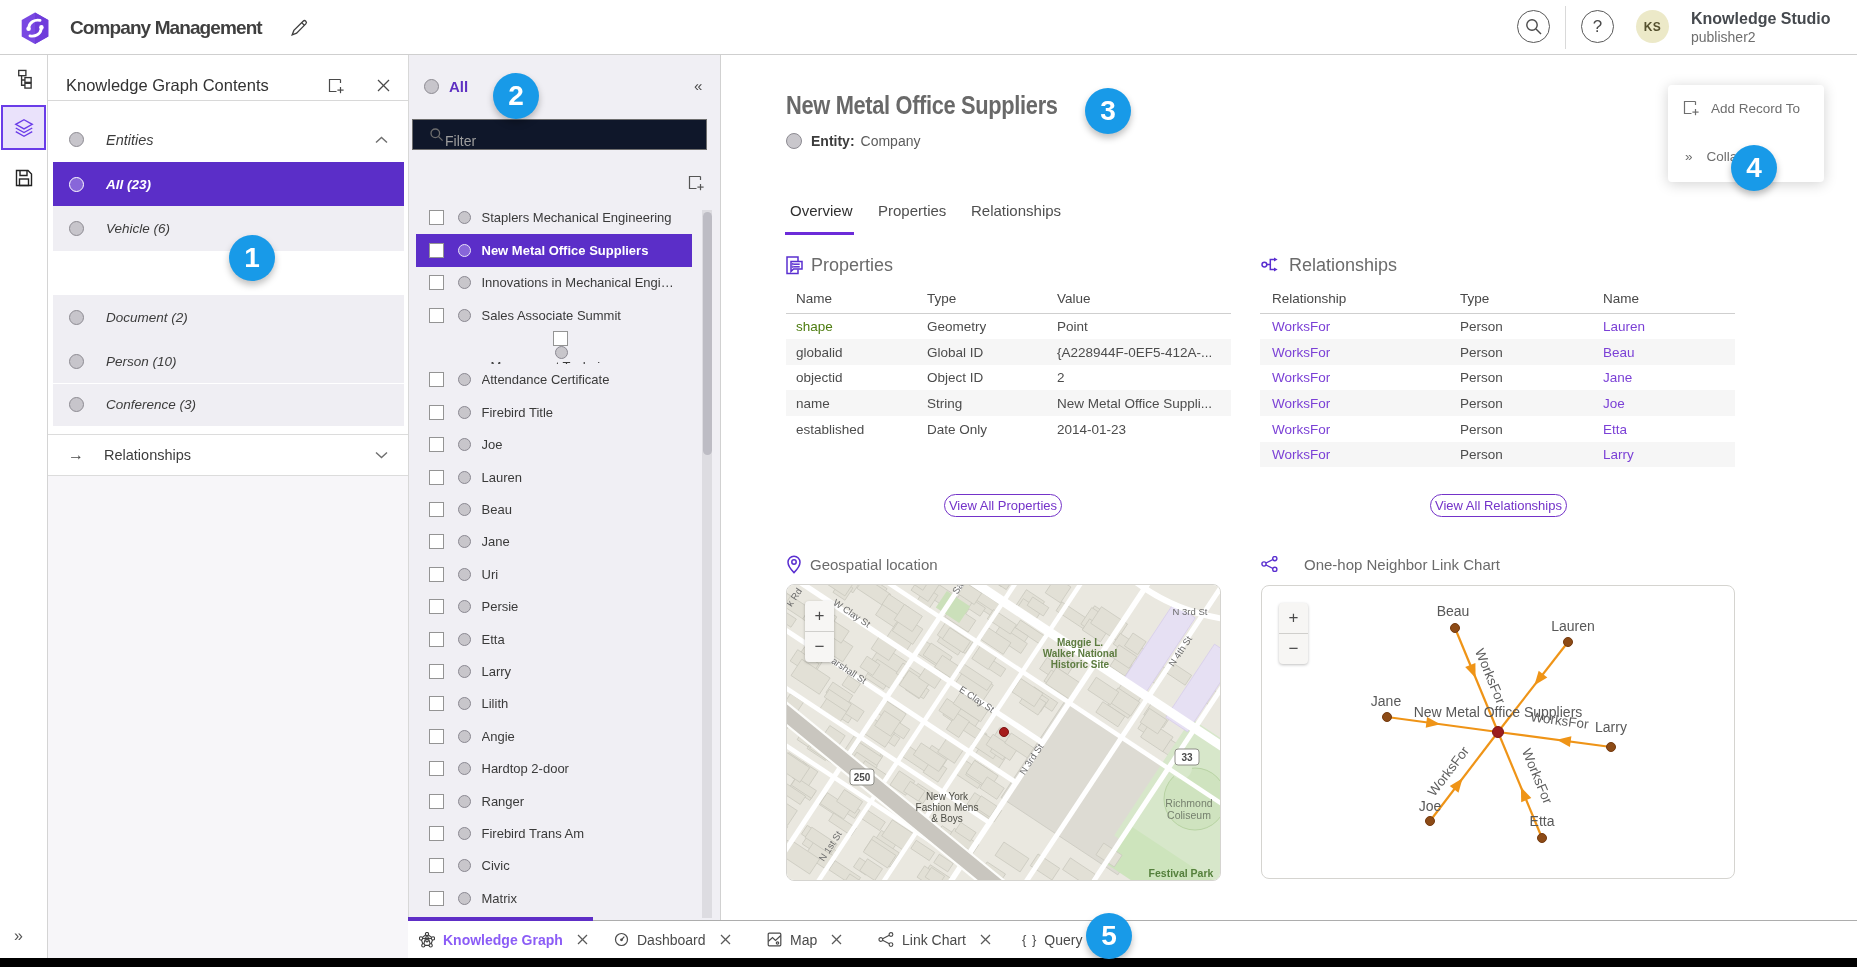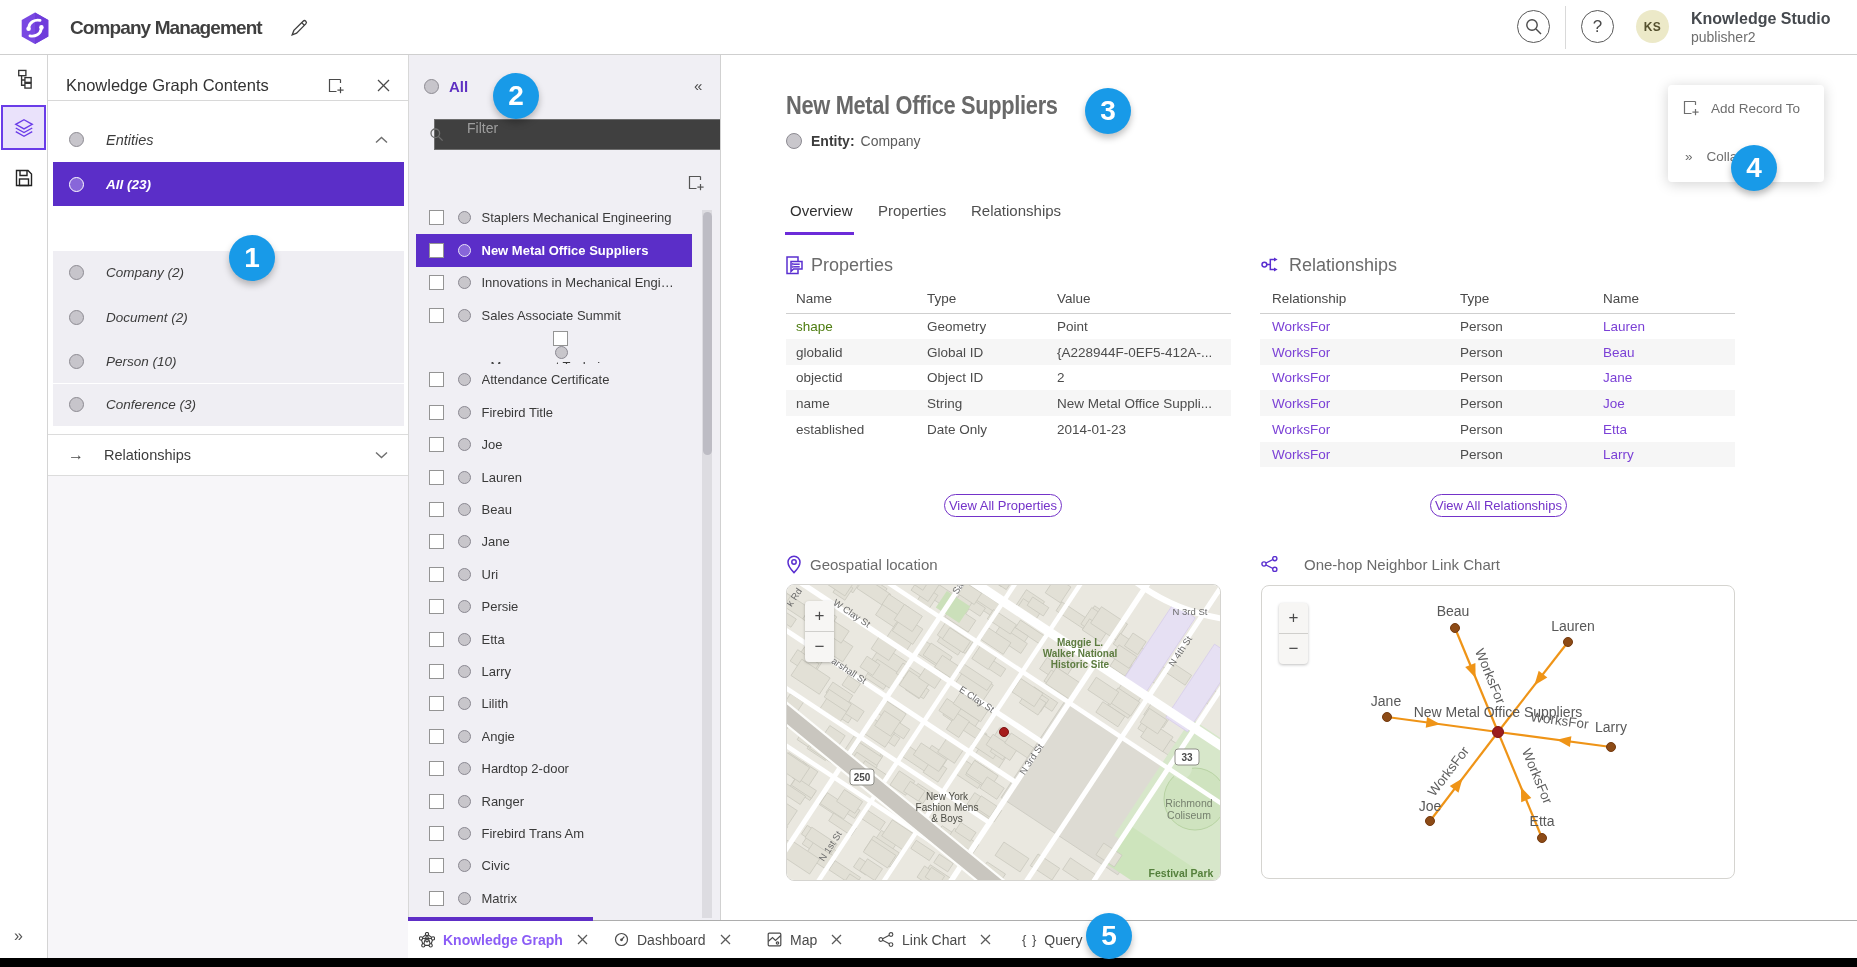--- a/index.html
+++ b/index.html
@@ -42,22 +42,22 @@
   .ksel .circ { background:#8866d9; border:1px solid #fff; }
   .ksel .lbl { color:#fff; font-weight:700; }
   .kgray { background:#efeef3; }
   #kgc-rel { left:48px; top:433.6px; width:360px; height:42.5px; background:#fff;
     border-top:1px solid #dcdcdc; border-bottom:1px solid #dcdcdc;
     display:flex; align-items:center; }
 
   
   #lp { left:408px; top:55px; width:312px; height:865px; background:#f0eff4;
     border-left:1px solid #d8d8d8;}
-  #lp-filter { left:434px; top:119px; width:295px; height:31px; background:#404040;
-    border:1px solid #6e6e6e; display:flex; align-items:flex-start; }
+  #lp-filter { left:412px; top:119px; width:295px; height:31px; background:#0f172a;
+    border:1px solid #6e6e6e; display:flex; align-items:flex-end; }
   #lp-filter .ph { color:#9e9e9e; font-size:14px; margin-left:10px; }
   .lrow { left:416px; width:276px; height:32.4px; display:flex; align-items:center; }
   .lrow .cb { width:15px; height:15px; background:#fff; border:1px solid #949494; margin-left:12.5px; flex:none;}
   .lrow .circ { width:13px; height:13px; border-radius:50%; background:#c8c6cb;
     border:1px solid #8b8992; margin-left:14px; flex:none;}
   .lrow .lbl { margin-left:11px; font-size:13px; color:#3a3a3a; white-space:nowrap;
     overflow:hidden; max-width:197px; }
   .lsel { background:#5b2ec8; }
   .lsel .circ { background:#8866d9; border:1px solid #e8e2f8; }
   .lsel .lbl { color:#fff; font-weight:700; }
@@ -196,23 +196,23 @@
 
   <div id="kgc-white" class="abs"></div>
   <div class="abs krow" style="top:117.5px; background:#fff;">
     <div class="circ"></div>
       <div class="lbl" style="font-size:14.5px;">Entities</div>
   </div>
   <div class="abs krow ksel" style="top:162px;">
       <div class="circ"></div>
       <div class="lbl">All (23)</div>
     </div>
-  <div class="abs krow kgray" style="top:250.6px;">
+  <div class="abs krow kgray" style="top:206.3px;">
       <div class="circ"></div>
-      <div class="lbl">Company (2)</div>
+      <div class="lbl">Vehicle (6)</div>
     </div>
   <div class="abs krow kgray" style="top:294.9px;">
       <div class="circ"></div>
       <div class="lbl">Document (2)</div>
     </div>
   <div class="abs krow kgray" style="top:339.2px;">
       <div class="circ"></div>
       <div class="lbl">Person (10)</div>
     </div>
   <div class="abs krow kgray" style="top:383.5px; height:42px;">

